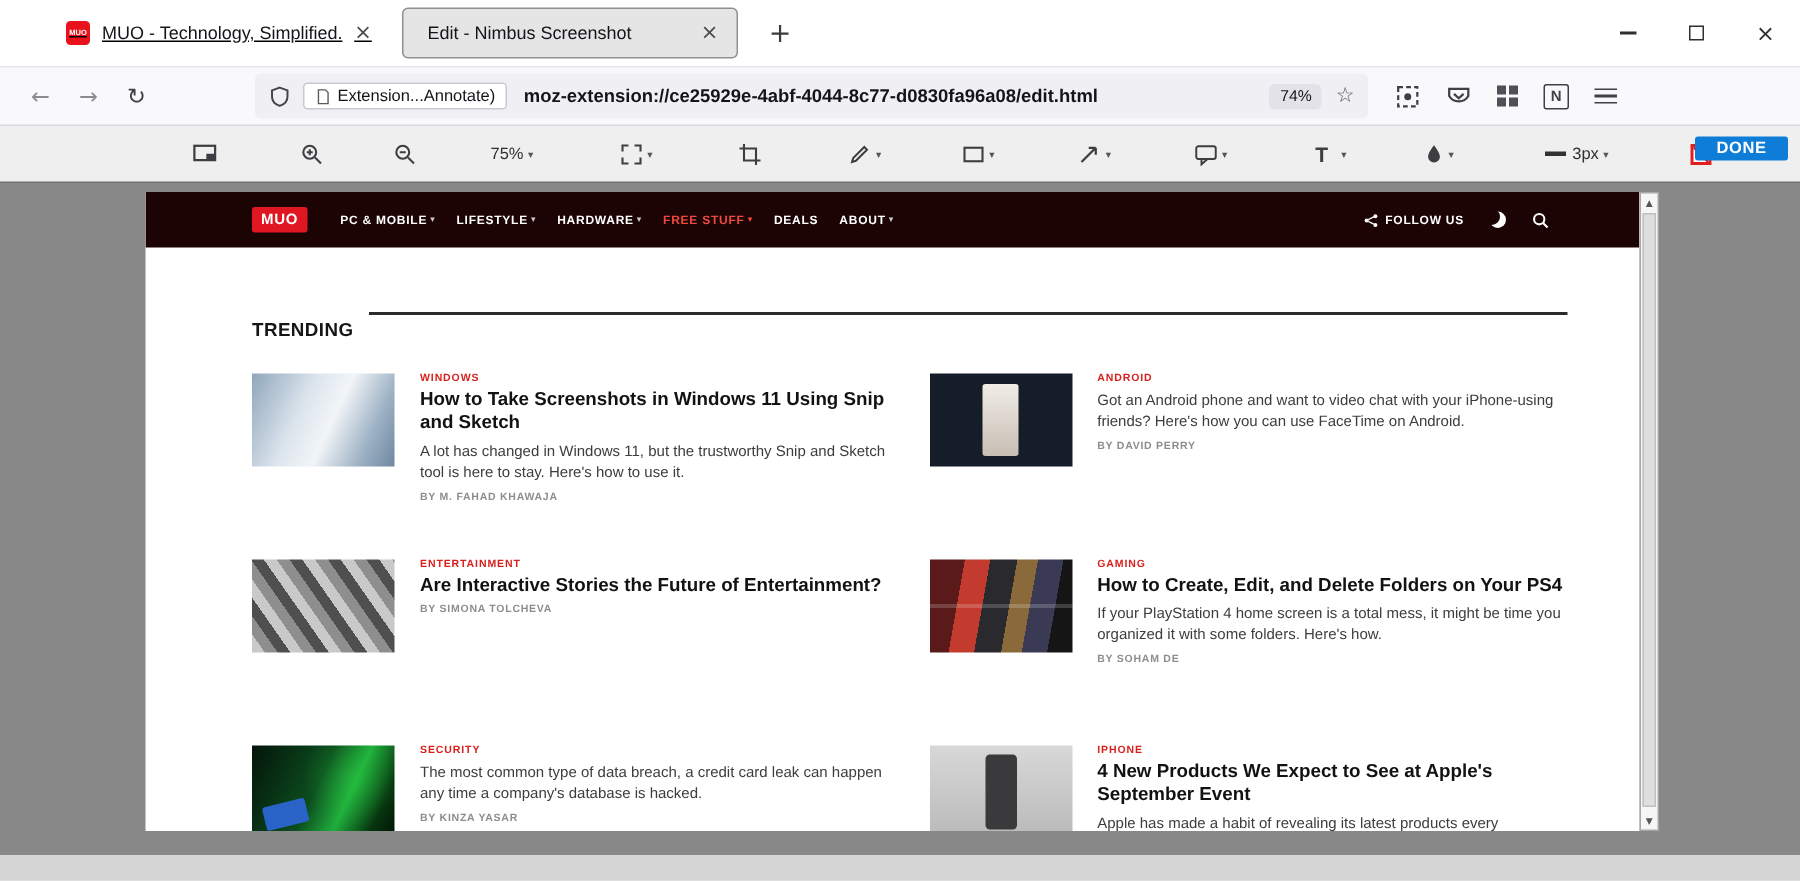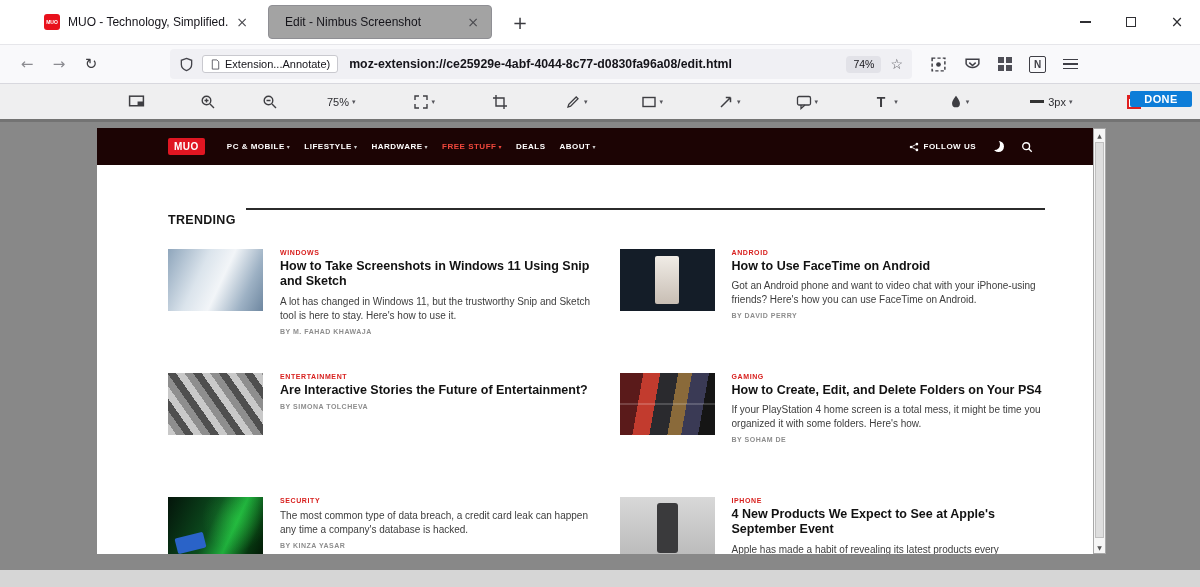--- a/index.html
+++ b/index.html
@@ -3,22 +3,22 @@
 <meta charset="utf-8">
 <style>
   * { box-sizing: border-box; margin: 0; padding: 0; }
   html,body { width:1200px; height:587px; overflow:hidden; }
   body { font-family:"Liberation Sans","DejaVu Sans",sans-serif; background:#fff; position:relative; }
   .glyph { font-family:"DejaVu Sans",sans-serif; }
 
   
   .tabbar{position:absolute;top:0;left:0;right:0;height:44px;background:#ffffff;display:flex;align-items:center;}
   .tab{display:flex;align-items:center;height:34px;padding:0 8px;border-radius:4px;}
-  .tab.inactive{margin-left:36px;width:224px;}
-  .tab.active{margin-left:8px;width:224px;background:#a3a3a3;border:1px solid #8f8f94;}
+  .tab.inactive{margin-left:36px;width:224px;text-decoration:underline;}
+  .tab.active{margin-left:8px;width:224px;background:#e5e5e5;border:1px solid #8f8f94;}
   .favicon-muo{width:16px;height:16px;background:#e8111c;border-radius:3px;color:#fff;font-size:5px;font-weight:700;display:flex;align-items:center;justify-content:center;flex:none;}
   .tab-label{font-size:12px;color:#15141a;flex:1;margin-left:8px;white-space:nowrap;overflow:hidden;text-overflow:ellipsis;}
   .tab-close{font-size:14px;color:#4a4a4f;width:20px;text-align:center;flex:none;}
   .new-tab{margin-left:14px;font-size:18px;color:#3a3a3f;width:28px;height:28px;display:flex;align-items:center;justify-content:center;}
   .win-controls{position:absolute;right:0;top:0;height:44px;display:flex;}
   .win-btn{width:46px;height:44px;display:flex;align-items:center;justify-content:center;color:#2f2f33;font-size:15px;}
   .min-bar{width:11px;height:1.5px;background:#2f2f33;}
   .max-box{width:10px;height:10px;border:1.3px solid #2f2f33;}
 
   
@@ -35,21 +35,21 @@
   .zoom-badge{background:#e2e2e8;border-radius:4px;padding:2.5px 7px;font-size:10.5px;color:#15141a;}
   .star{font-size:14px;color:#55555c;margin-left:9px;}
   .navbar-right{display:flex;align-items:center;gap:17px;margin-left:18px;}
   .grid-icon{display:grid;grid-template-columns:6px 6px;grid-template-rows:6px 6px;gap:2px;}
   .grid-icon span{background:#4f4f57;}
   .n-box{width:17px;height:17px;border:1.5px solid #3f3f46;border-radius:2px;display:flex;align-items:center;justify-content:center;font-size:10px;font-weight:700;color:#3f3f46;}
   .hamburger{display:flex;flex-direction:column;gap:3px;}
   .hamburger span{width:15px;height:1.6px;background:#3f3f46;}
 
   
-  .editor{position:absolute;top:84px;left:0;right:0;height:38px;background:#efeff0;border-bottom:3px solid #737373;display:flex;align-items:center;padding-left:128px;gap:41px;}
+  .editor{position:absolute;top:84px;left:0;right:0;height:38px;background:#efeff0;border-bottom:1px solid #737373;display:flex;align-items:center;padding-left:128px;gap:41px;}
   .tool{display:inline-flex;align-items:center;margin-right:9px;}
   .caret{font-size:7px;color:#55555a;margin-left:3px;}
   .tool-label{font-size:11px;color:#2e2e32;}
   .line-sample{width:14px;height:3px;background:#333;margin-right:4px;}
   .swatch-red{width:14px;height:14px;border:2px solid #e02020;background:linear-gradient(to top right,transparent 44%,#e02020 44% 56%,transparent 56%),#fff;}
   .swatch-checker{width:14px;height:14px;border:1px solid #999;background-image:linear-gradient(45deg,#b9b9b9 25%,transparent 25%,transparent 75%,#b9b9b9 75%),linear-gradient(45deg,#b9b9b9 25%,#fff 25%,#fff 75%,#b9b9b9 75%);background-size:7px 7px;background-position:0 0,3.5px 3.5px;}
   .swatch-shadow{width:14px;height:14px;border:1px solid #555;background:linear-gradient(135deg,#6a6a6a,#1e1e1e);}
   .glyph-btn{font-size:15px;color:#3e3e42;width:20px;text-align:center;}
   .help-circle{width:15px;height:15px;border:1.3px solid #3e3e42;border-radius:50%;font-size:9px;font-weight:700;color:#3e3e42;display:flex;align-items:center;justify-content:center;}
   .done-btn{position:absolute;right:8px;top:7px;width:62px;height:16px;background:#0d7dd8;color:#fff;font-size:11px;font-weight:700;letter-spacing:.4px;display:flex;align-items:center;justify-content:center;border-radius:2px;}
@@ -346,21 +346,20 @@
           <div class="category">WINDOWS</div>
           <div class="a-title">How to Take Screenshots in Windows 11 Using Snip and Sketch</div>
           <div class="a-desc">A lot has changed in Windows 11, but the trustworthy Snip and Sketch tool is here to stay. Here's how to use it.</div>
           <div class="a-byline">BY M. FAHAD KHAWAJA</div>
         </div>
       </div>
       <div class="article">
         <div class="thumb t2"></div>
         <div class="article-text">
           <div class="category">ANDROID</div>
-          <div class="a-title">How to Use FaceTime on Android</div>
           <div class="a-desc">Got an Android phone and want to video chat with your iPhone-using friends? Here's how you can use FaceTime on Android.</div>
           <div class="a-byline">BY DAVID PERRY</div>
         </div>
       </div>
       <div class="article">
         <div class="thumb t3"></div>
         <div class="article-text">
           <div class="category">ENTERTAINMENT</div>
           <div class="a-title">Are Interactive Stories the Future of Entertainment?</div>
           <div class="a-byline">BY SIMONA TOLCHEVA</div>

